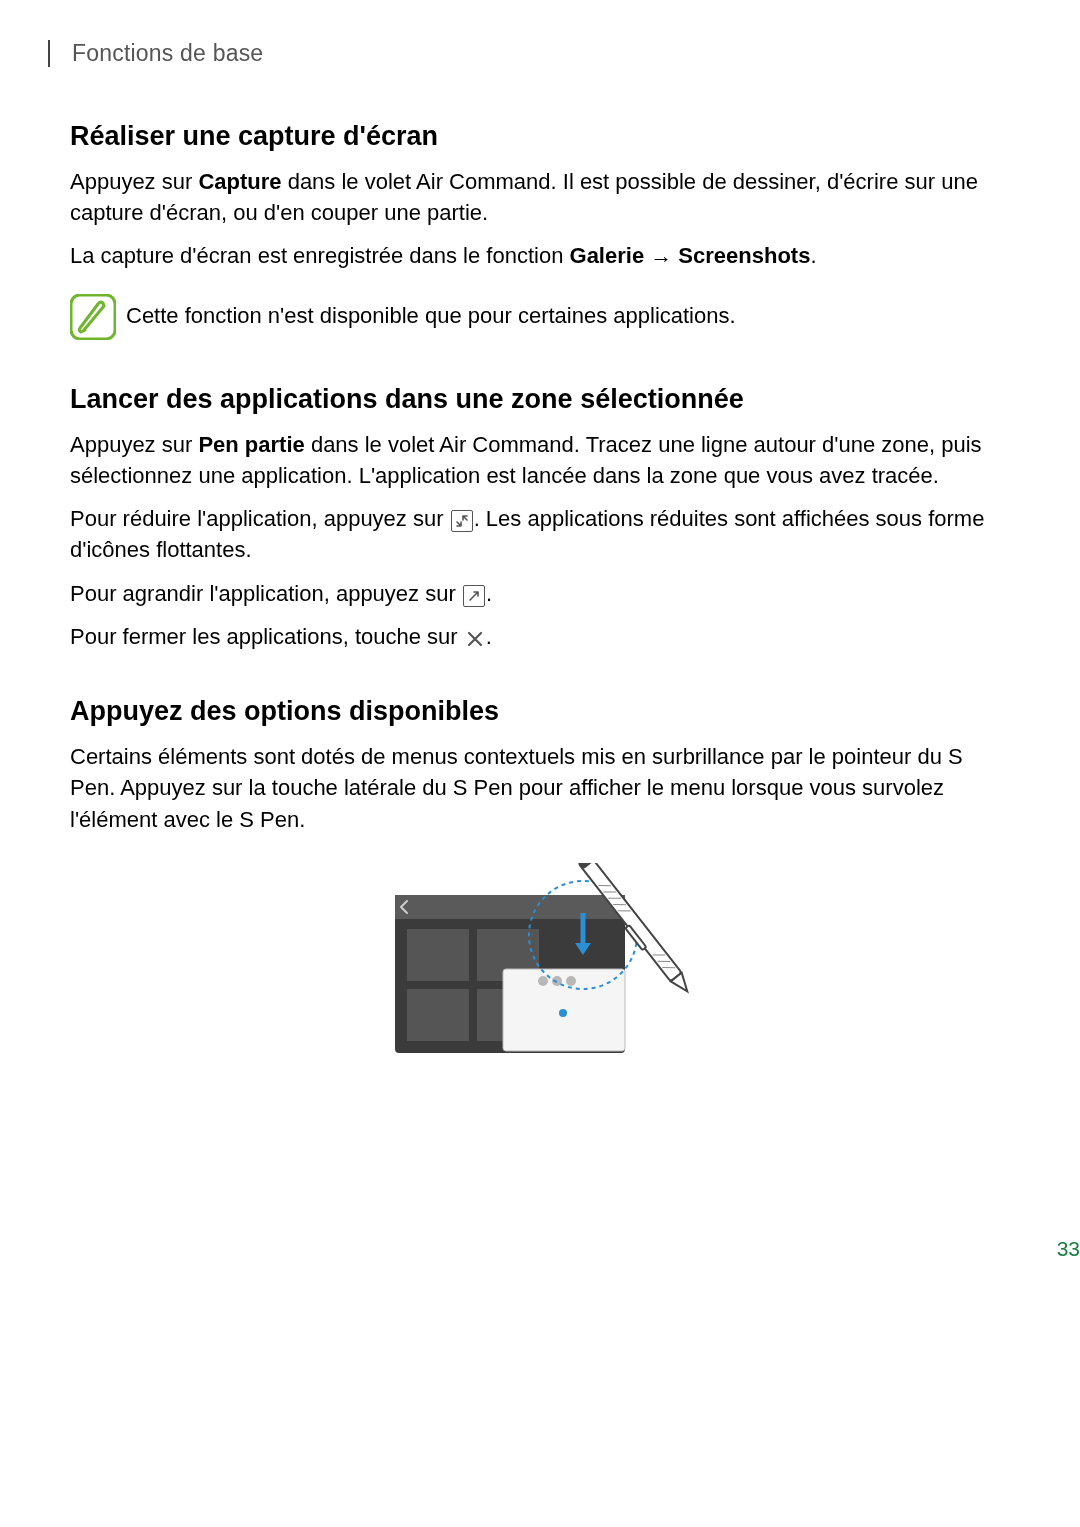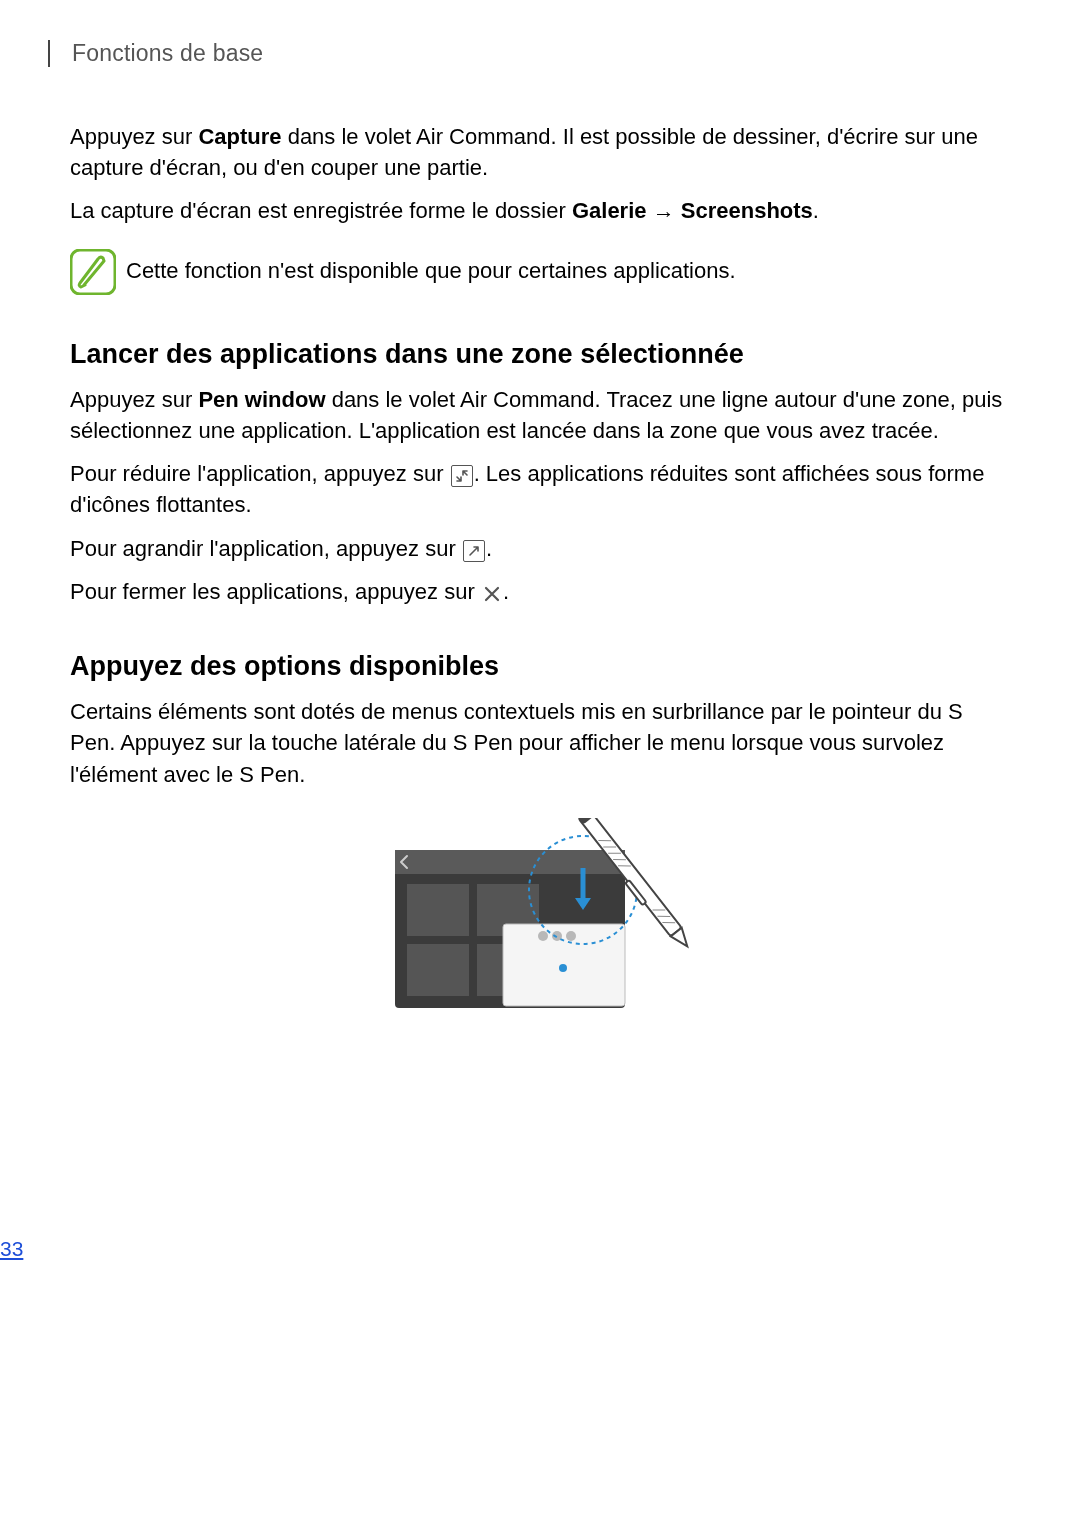--- a/index.html
+++ b/index.html
@@ -89,74 +89,74 @@
     display: flex;
     justify-content: center;
     margin-top: 28px;
   }
 
   .page-number {
     position: absolute;
     left: 0;
     right: 0;
     bottom: 36px;
-    text-align: left;
+    text-align: right;
     font-size: 21px;
-    color: #1d4ed8;
-    text-decoration: underline;
+    color: #15803d;
   }
 </style>
 </head>
 <body>
 
 <div class="page">
 
   <div class="header-line">
     <span class="header-text">Fonctions de base</span>
   </div>
 
   <div class="section">
+    <h2>Réaliser une capture d'écran</h2>
     <p>
       <span>Appuyez sur </span><span class="bold">Capture</span><span> dans le volet Air Command. Il est possible de dessiner, d'écrire sur une capture d'écran, ou d'en couper une partie.</span>
     </p>
     <p>
-      <span>La capture d'écran est enregistrée forme le dossier </span><span class="bold">Galerie</span><span> → </span><span class="bold">Screenshots</span><span>.</span>
+      <span>La capture d'écran est enregistrée dans le fonction </span><span class="bold">Galerie</span><span> → </span><span class="bold">Screenshots</span><span>.</span>
     </p>
     <div class="note-row">
       <span class="note-icon">
         <svg viewBox="0 0 46 46" width="46" height="46">
           <rect x="1" y="1" width="44" height="44" rx="9" ry="9" fill="none" stroke="#6fb52e" stroke-width="3"></rect>
           <path d="M10 34 L28 10 M14 36 L34 12 M10 34 Q8 37 11 38 L15 36 M28 10 Q30 7 33 9 L34 12" fill="none" stroke="#6fb52e" stroke-width="3" stroke-linecap="round" stroke-linejoin="round"></path>
         </svg>
       </span>
       <span class="note-text">Cette fonction n'est disponible que pour certaines applications.</span>
     </div>
   </div>
 
   <div class="section">
     <h2>Lancer des applications dans une zone sélectionnée</h2>
     <p>
-      <span>Appuyez sur </span><span class="bold">Pen window</span><span> dans le volet Air Command. Tracez une ligne autour d'une zone, puis sélectionnez une application. L'application est lancée dans la zone que vous avez tracée.</span>
+      <span>Appuyez sur </span><span class="bold">Pen partie</span><span> dans le volet Air Command. Tracez une ligne autour d'une zone, puis sélectionnez une application. L'application est lancée dans la zone que vous avez tracée.</span>
     </p>
     <p>
       <span>Pour réduire l'application, appuyez sur </span><span class="inline-icon-box">
           <svg width="14" height="14" viewBox="0 0 14 14">
             <path d="M2 8 L6 12 M6 12 L6 8 M6 12 L2 12 M12 6 L8 2 M8 2 L8 6 M8 2 L12 2" stroke="#555" stroke-width="1.6" fill="none" stroke-linecap="round"></path>
           </svg>
         </span><span>. Les applications réduites sont affichées sous forme d'icônes flottantes.</span>
     </p>
     <p>
       <span>Pour agrandir l'application, appuyez sur </span><span class="inline-icon-box">
           <svg width="14" height="14" viewBox="0 0 14 14">
             <path d="M3 11 L11 3 M11 3 L7 3 M11 3 L11 7" stroke="#555" stroke-width="1.6" fill="none" stroke-linecap="round"></path>
           </svg>
         </span><span>.</span>
     </p>
     <p>
-      <span>Pour fermer les applications, appuyez sur </span><span class="inline-icon-x">
+      <span>Pour fermer les applications, touche sur </span><span class="inline-icon-x">
           <svg width="16" height="16" viewBox="0 0 16 16">
             <path d="M2 2 L14 14 M14 2 L2 14" stroke="#555" stroke-width="2.2" fill="none" stroke-linecap="round"></path>
           </svg>
         </span><span>.</span>
     </p>
   </div>
 
   <div class="section">
     <h2>Appuyez des options disponibles</h2>
     <p>Certains éléments sont dotés de menus contextuels mis en surbrillance par le pointeur du S Pen. Appuyez sur la touche latérale du S Pen pour afficher le menu lorsque vous survolez l'élément avec le S Pen.</p>

